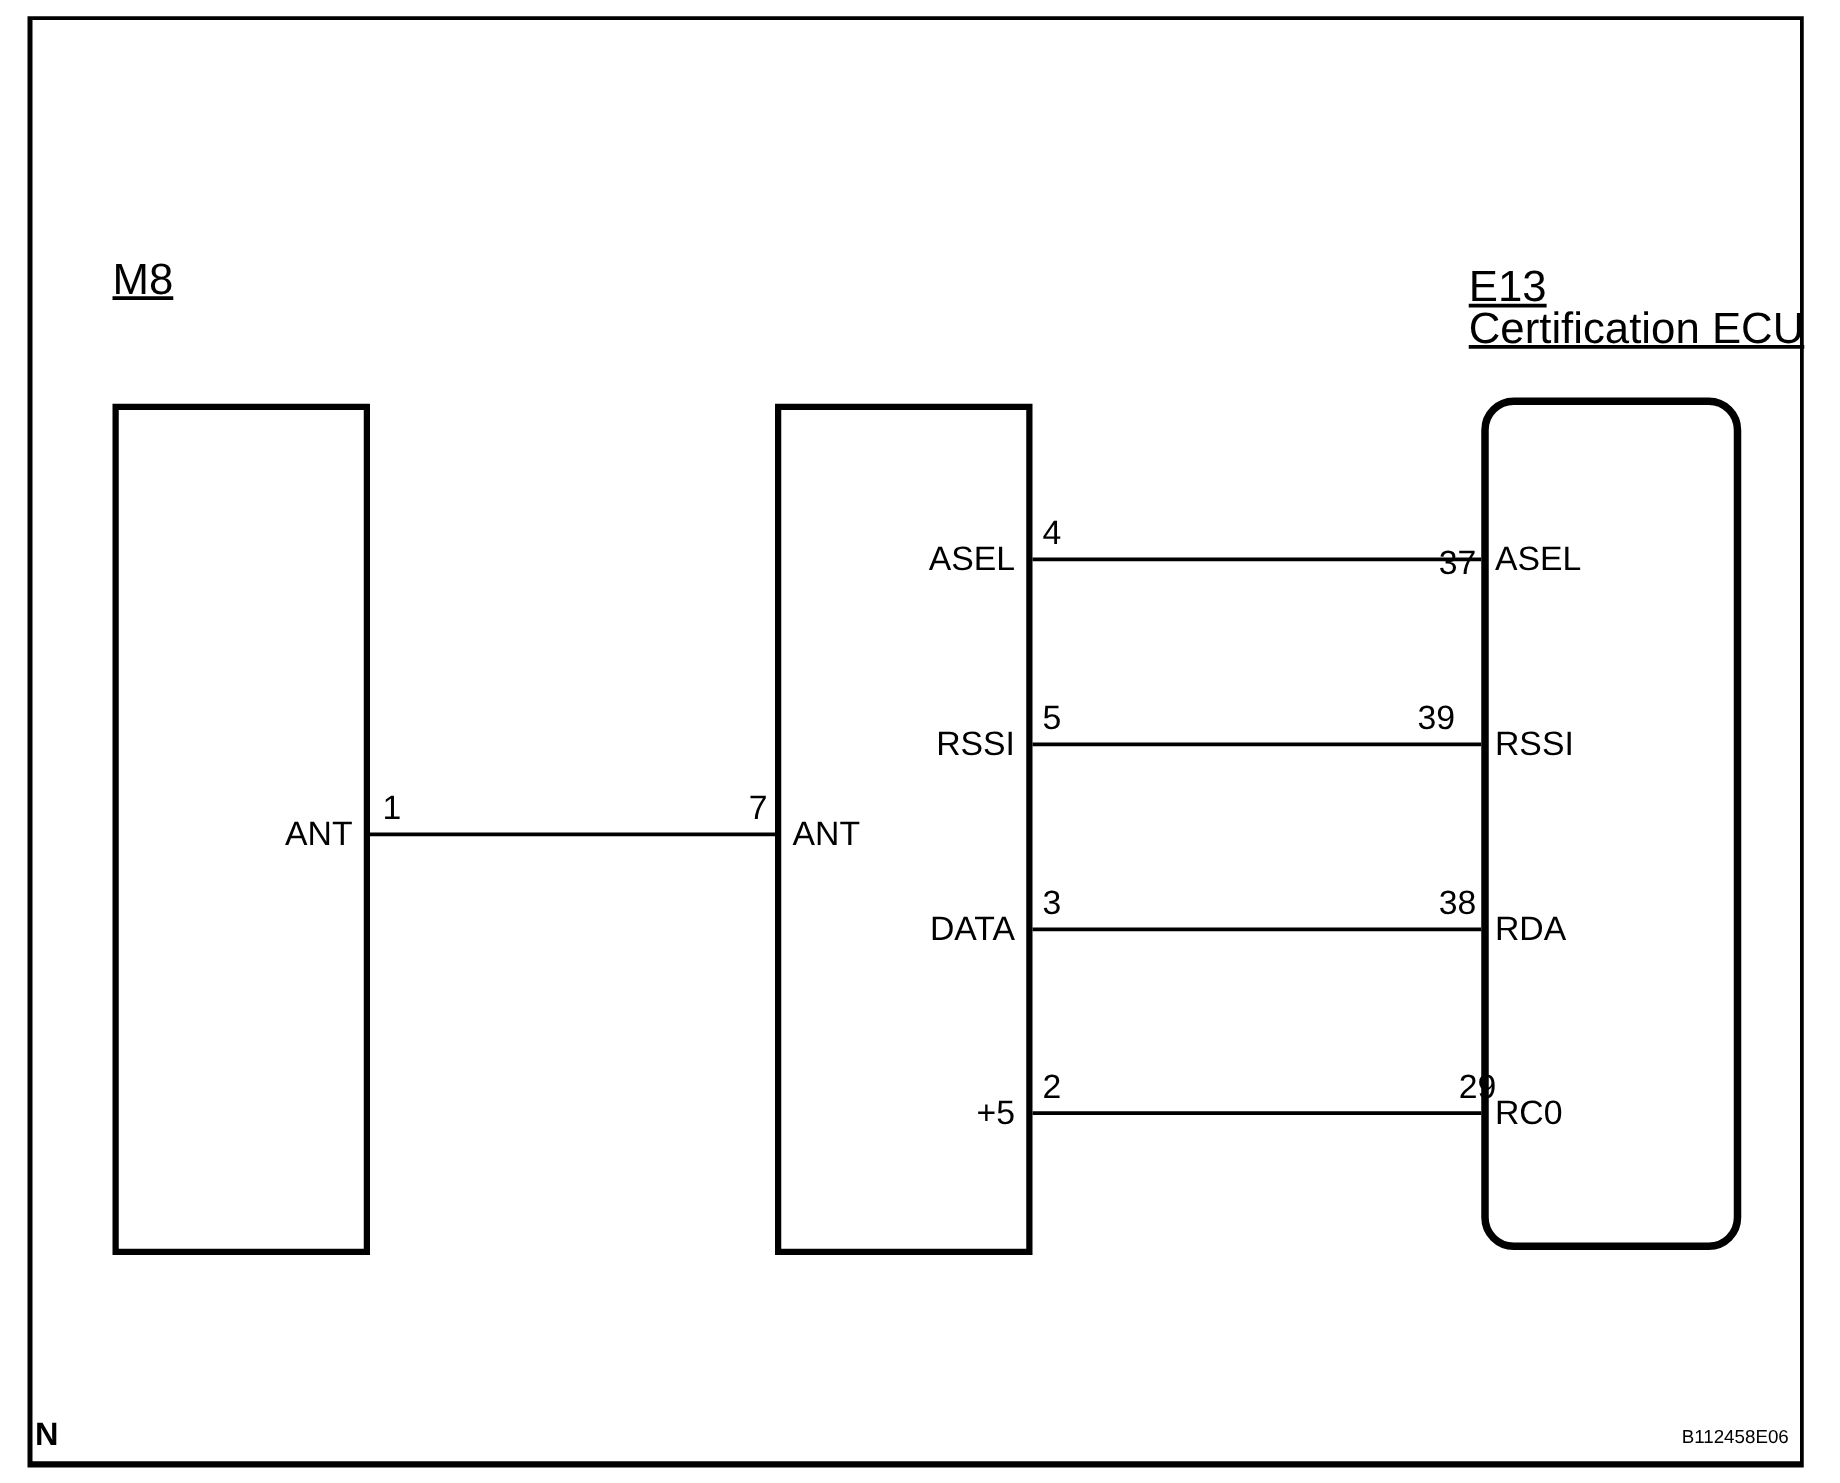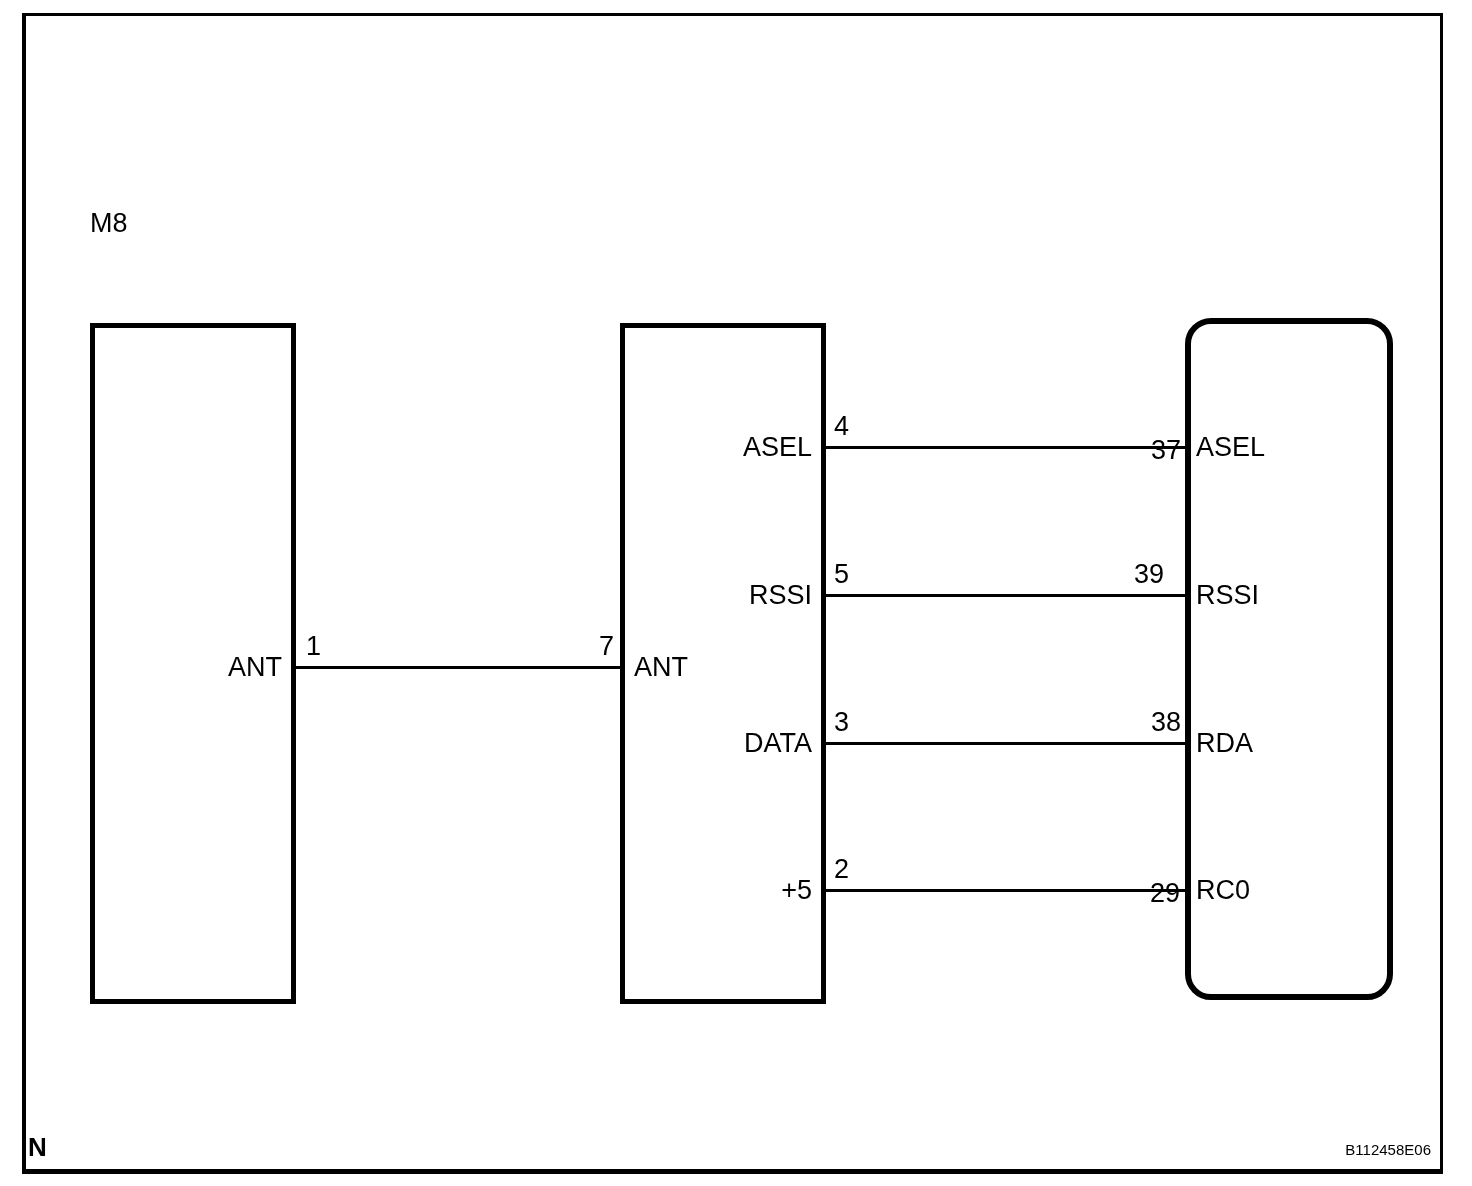--- a/index.html
+++ b/index.html
@@ -15,38 +15,42 @@
   .box-m8{left:90px;top:323px;width:206px;height:681px;}
   .box-m5{left:620px;top:323px;width:206px;height:681px;}
   .box-e13{left:1185px;top:318px;width:208px;height:682px;border-width:6px;border-radius:26px;}
   .wire{position:absolute;height:3px;background:#000;}
   .w-ant {left:296px;top:666px;width:324px;}
   .w-asel{left:826px;top:446px;width:359px;}
   .w-rssi{left:826px;top:594px;width:359px;}
   .w-data{left:826px;top:742px;width:359px;}
   .w-p5  {left:826px;top:889px;width:359px;}
   .txt{position:absolute;font-size:27px;line-height:32px;white-space:nowrap;}
-  .hdr{position:absolute;font-size:27px;line-height:33px;white-space:nowrap;}
+  .hdr{position:absolute;font-size:35px;line-height:33px;white-space:nowrap;text-decoration:underline;}
   .hdr-m8 {left:90px;top:207px;}
   .hdr-m5 {left:618px;top:200px;}
   .hdr-e13{left:1175px;top:213px;}
   .footer-n{position:absolute;left:28px;top:1132px;font-size:26px;font-weight:bold;line-height:30px;}
   .footer-code{position:absolute;right:41px;top:1141px;font-size:15px;font-weight:normal;line-height:18px;}
 </style>
 </head>
 <body>
 
 <div class="canvas">
 
   <div class="frame"></div>
 
   <div class="hdr hdr-m8">
     <div>M8</div>
   </div>
   <div class="hdr hdr-m5">
+  </div>
+  <div class="hdr hdr-e13">
+    <div>E13</div>
+    <div>Certification ECU</div>
   </div>
 
   <div class="box box-m8"></div>
   <div class="box box-m5"></div>
   <div class="box box-e13"></div>
 
   <div class="wire w-ant"></div>
   <div class="wire w-asel"></div>
   <div class="wire w-rssi"></div>
   <div class="wire w-data"></div>
@@ -58,21 +62,21 @@
   <span class="txt" style="left:834px;top:410px;">4</span>
   <span class="txt" style="right:291px;top:434px;">37</span>
 
   <span class="txt" style="left:834px;top:558px;">5</span>
   <span class="txt" style="right:308px;top:558px;">39</span>
 
   <span class="txt" style="left:834px;top:706px;">3</span>
   <span class="txt" style="right:291px;top:706px;">38</span>
 
   <span class="txt" style="left:834px;top:853px;">2</span>
-  <span class="txt" style="right:292px;top:853px;margin-top:24px;">29</span>
+  <span class="txt" style="right:275px;top:853px;">29</span>
 
   <span class="txt" style="right:1190px;top:651px;">ANT</span>
   <span class="txt" style="left:634px;top:651px;">ANT</span>
 
   <span class="txt" style="right:660px;top:431px;">ASEL</span>
   <span class="txt" style="right:660px;top:579px;">RSSI</span>
   <span class="txt" style="right:660px;top:727px;">DATA</span>
   <span class="txt" style="right:660px;top:874px;">+5</span>
 
   <span class="txt" style="left:1196px;top:431px;">ASEL</span>

